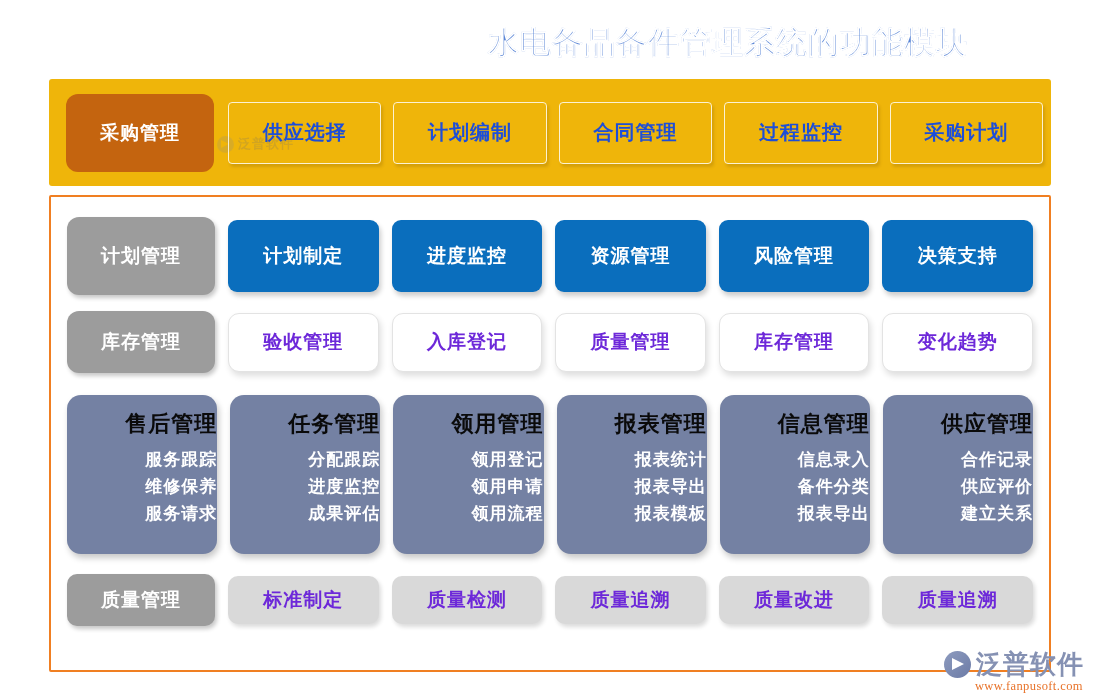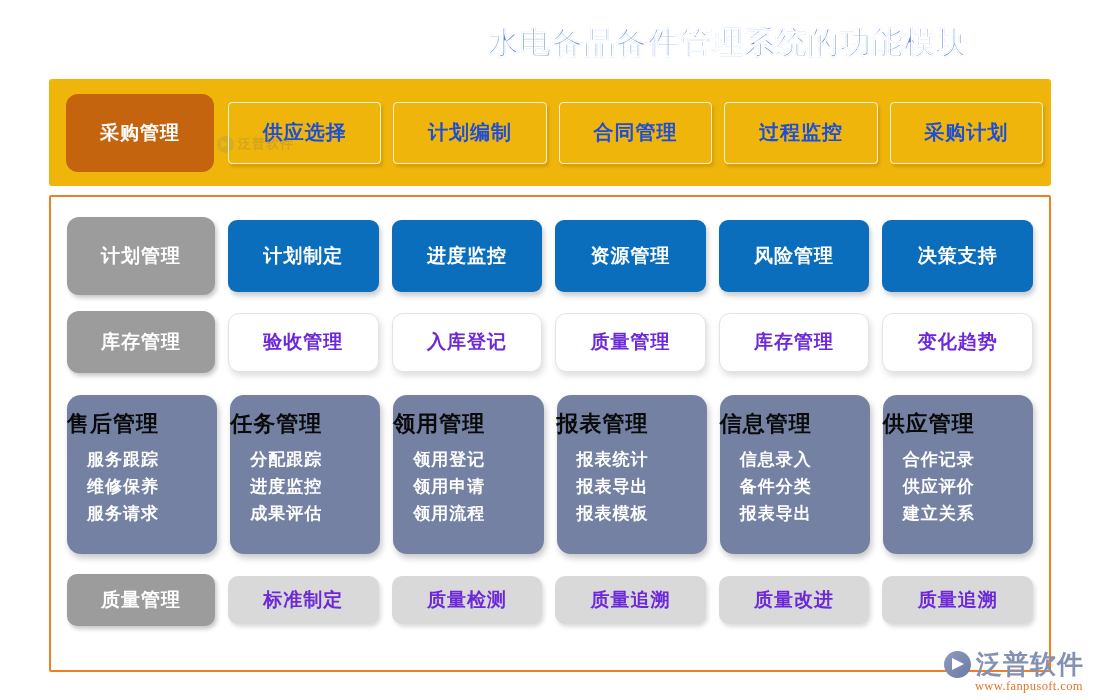--- a/index.html
+++ b/index.html
@@ -134,21 +134,21 @@
     border-radius:11px;color:#6d28d9;
     box-shadow:2px 4px 6px rgba(0,0,0,.13);
   }
 
   
   .row-cards{margin-top:22px;display:flex;gap:13px;}
   .card{
     flex:1 1 0;height:159px;
     background:#7481A3;
     border-radius:14px;
-    display:flex;flex-direction:column;align-items:flex-start;
+    display:flex;flex-direction:column;align-items:flex-end;
     padding-top:14px;box-sizing:border-box;
     box-shadow:2px 4px 6px rgba(0,0,0,.22);
   }
   .card-title{
     font-size:22px;font-weight:bold;color:#0a0a0a;letter-spacing:1px;
     margin-bottom:8px;
   }
   .card-sub{
     font-size:17px;font-weight:bold;color:#ffffff;letter-spacing:1px;
     line-height:1.58;

